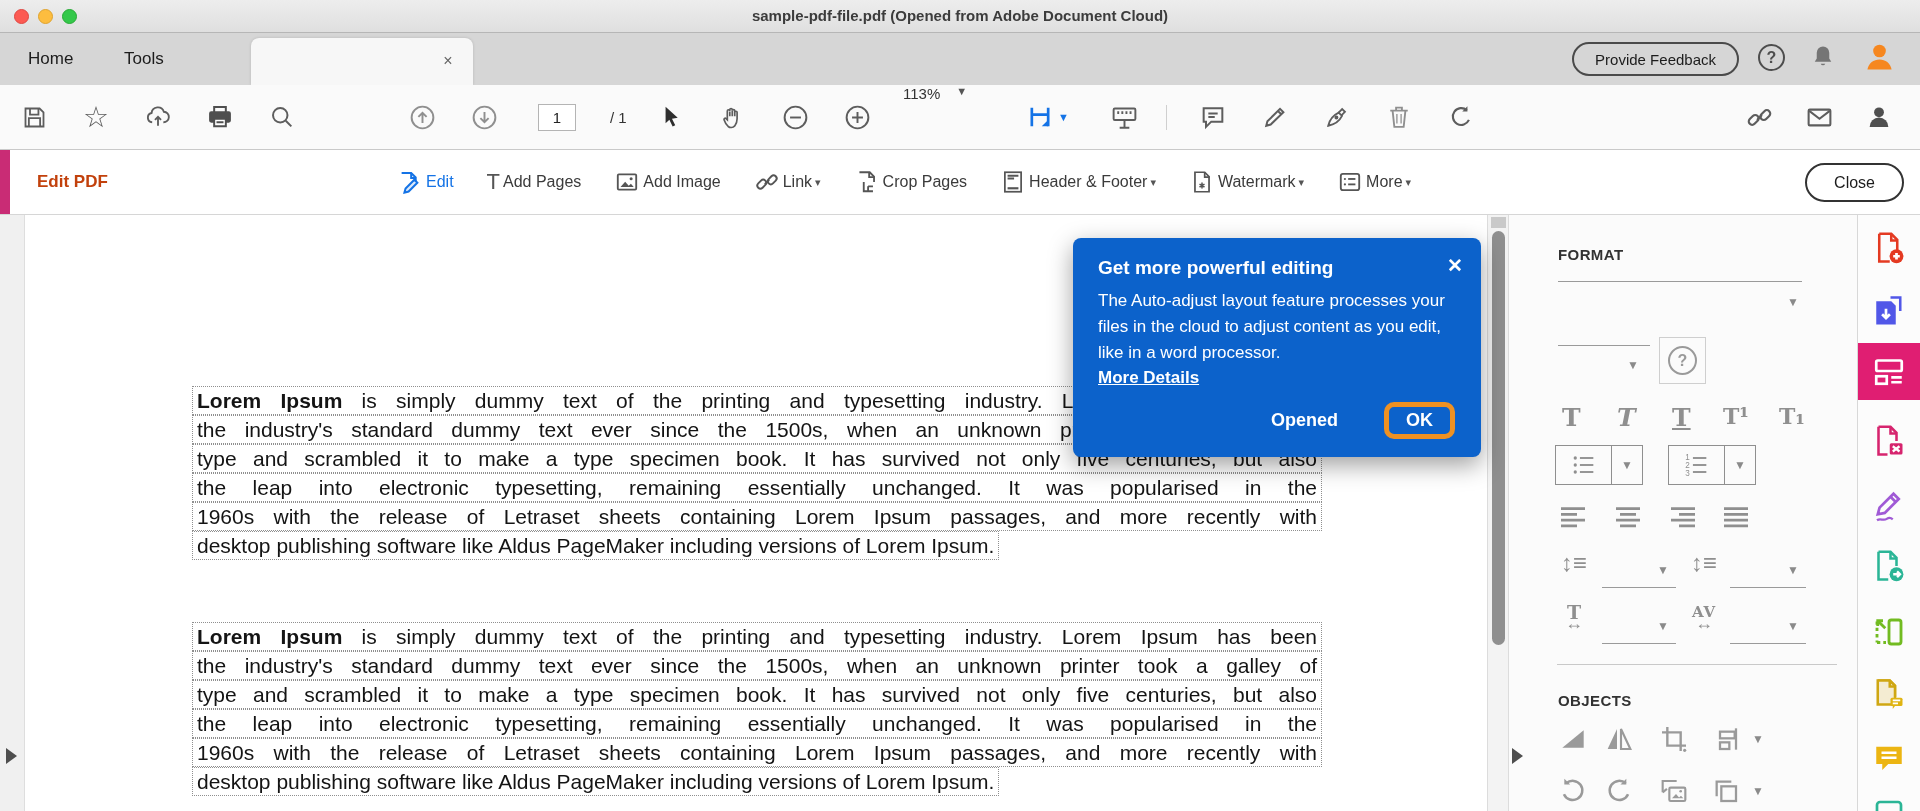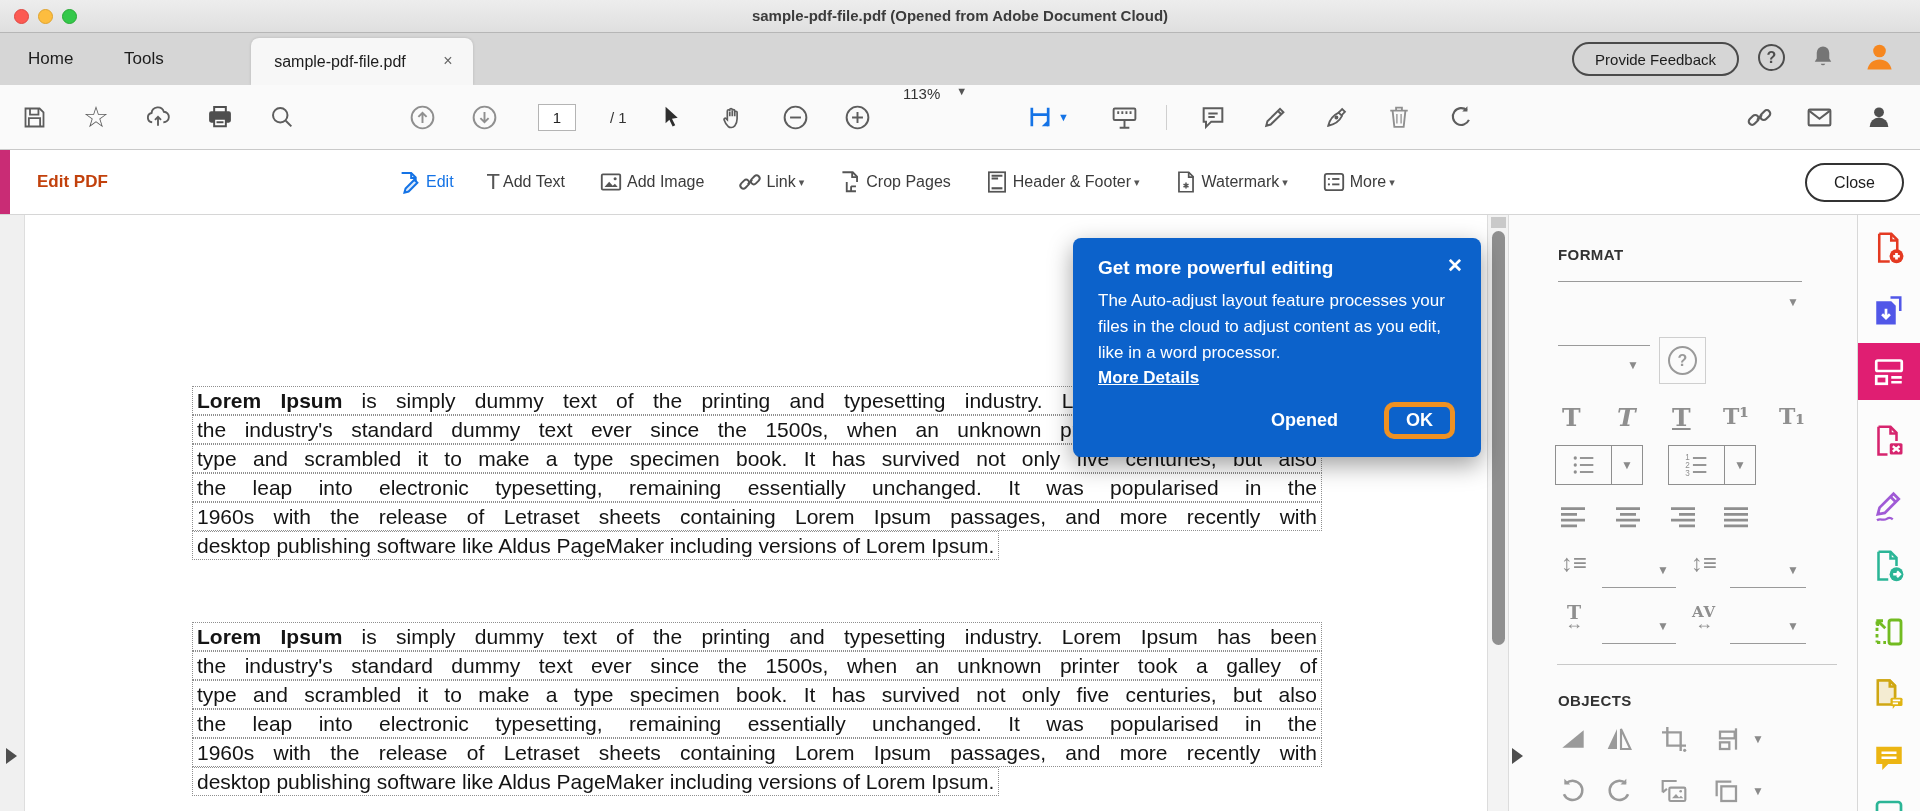--- a/index.html
+++ b/index.html
@@ -141,21 +141,20 @@
   <div id="tl-close" class="tl"></div>
   <div id="tl-min" class="tl"></div>
   <div id="tl-zoom" class="tl"></div>
   <div id="win-title">sample-pdf-file.pdf (Opened from Adobe Document Cloud)</div>
 </div>
 
 <div id="tabbar">
   <div id="tab-home" class="tab-link">Home</div>
   <div id="tab-tools" class="tab-link">Tools</div>
   <div id="active-tab">
-    <div class="label">sample-pdf-file.pdf</div>
     <div class="x">×</div>
   </div>
   <div id="feedback-btn">Provide Feedback</div>
   <div id="help-btn">?</div>
   <div id="bell-btn">
     <svg width="30" height="30" viewBox="0 0 24 24">
         <path d="M12 3.6a5 5 0 00-5 5v4.6L5.4 15.8h13.2L17 13.2V8.6a5 5 0 00-5-5z" fill="#757575"></path>
         <path d="M10.2 17.3a1.9 1.9 0 003.6 0z" fill="#757575"></path>
       </svg>
   </div>
@@ -333,21 +332,21 @@
     <div class="eb-tool blue">
       <svg width="27" height="27" viewBox="0 0 24 24" fill="none" stroke="#1473e6" stroke-width="1.8">
           <path d="M5 3.5h8.5l4 4V11"></path>
           <path d="M13.5 3.5V8h4"></path>
           <path d="M7.5 21l1-3.7 7.8-7.8 2.7 2.7-7.8 7.8z" fill="#1473e6" fill-opacity=".15"></path>
         </svg>
       <span>Edit</span>
     </div>
     <div class="eb-tool">
       <span class="t-glyph">T</span>
-      <span>Add Text</span>
+      <span>Add Pages</span>
     </div>
     <div class="eb-tool">
       <svg width="26" height="26" viewBox="0 0 24 24" fill="none" stroke="#555" stroke-width="1.7">
           <rect x="3.5" y="5" width="17" height="14" rx="1"></rect>
           <circle cx="15.8" cy="9" r="1.4" fill="#555" stroke="none"></circle>
           <path d="M6 16.5l4.3-4.8 3.3 3.8 2-1.9 2.6 2.9z" fill="#555" stroke="none"></path>
         </svg>
       <span>Add Image</span>
     </div>
     <div class="eb-tool">

